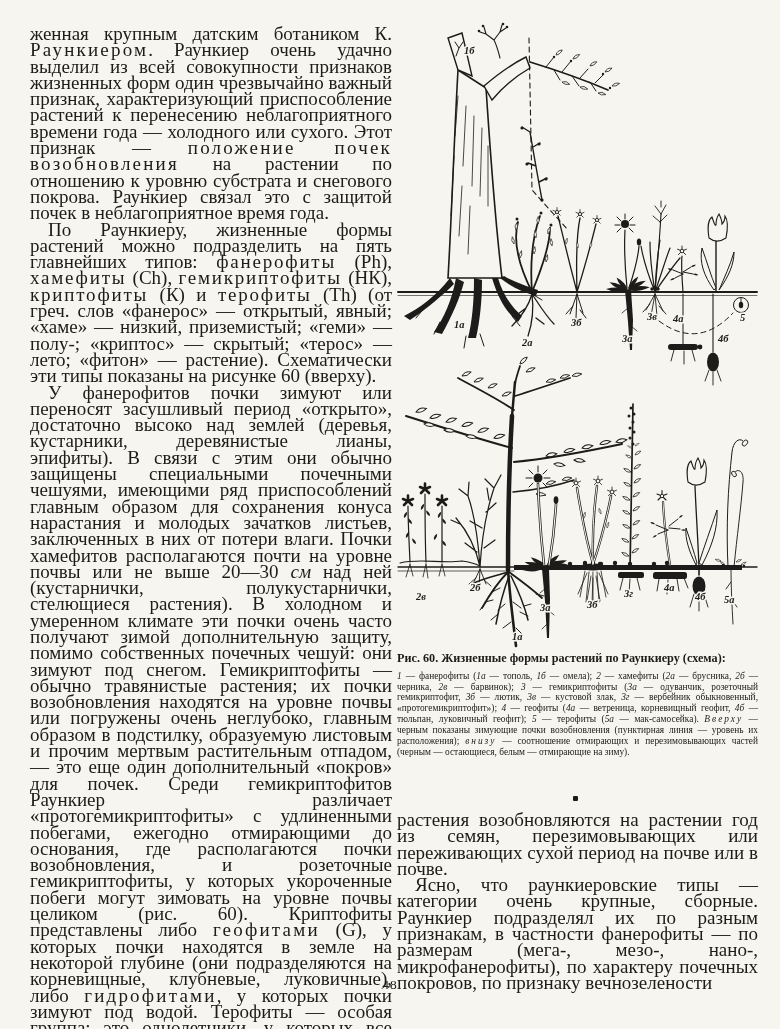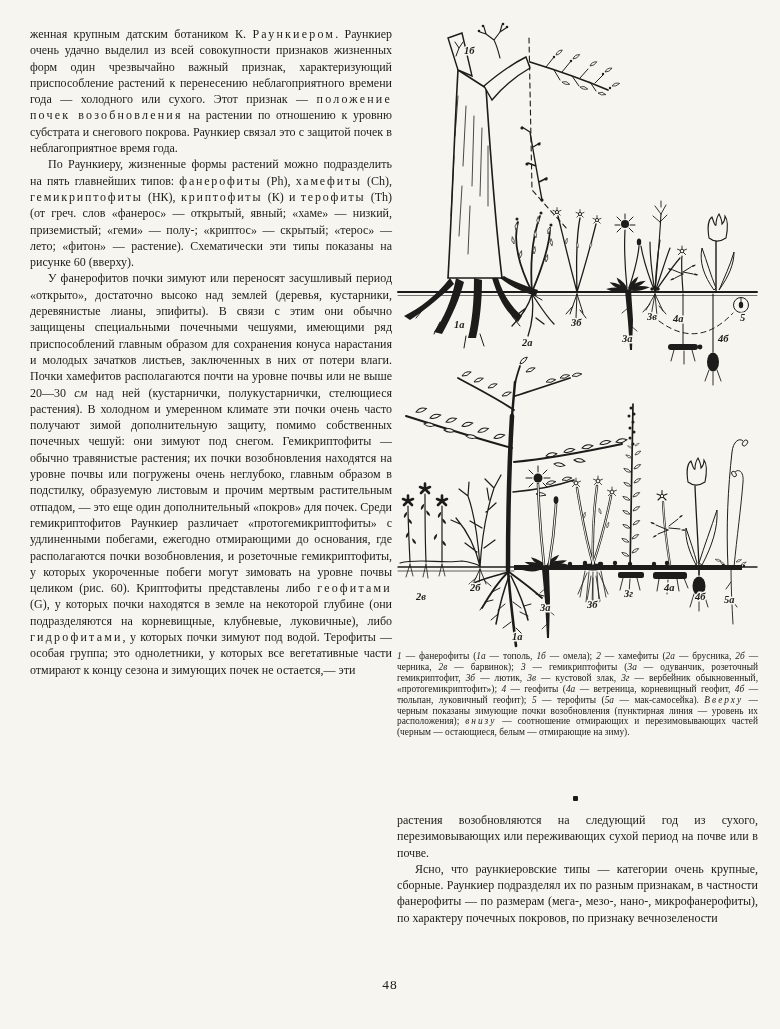--- a/index.html
+++ b/index.html
@@ -6,21 +6,21 @@
   body{
     position:relative;
     width:780px;height:1029px;
     background:#f7f5ef;
     font-family:"Liberation Serif","DejaVu Serif",serif;
     color:#1d1c1a;
     overflow:hidden;
   }
   .col-left{position:absolute;left:30px;top:26px;width:362px;}
   .col-right-text{position:absolute;left:397px;top:812px;width:361px;}
-  .body-par{margin:0;font-size:12px;line-height:16.3px;text-align:justify;}
+  .body-par{margin:0;font-size:19px;line-height:16.3px;text-align:justify;}
   .indent{text-indent:18px;}
   .seg-sp{letter-spacing:2.2px;}
   .seg-bsp{font-weight:normal;letter-spacing:1.8px;}
   .seg-i{font-style:italic;margin-top:42px;}
   .figure-caption{position:absolute;left:397px;top:651px;width:361px;}
   .caption-title{margin:0 0 5px 0;width:345px;font-size:12.2px;font-weight:bold;line-height:14.6px;}
   .caption-body{margin:0;font-size:9.4px;line-height:10.9px;text-align:justify;}
   .caption-body .seg-sp{letter-spacing:2px;font-style:italic;}
   .footnote-mark{position:absolute;left:573px;top:796px;width:5px;height:5px;background:#1d1c1a;border-radius:1px;}
   .page-number{position:absolute;left:0;top:977px;width:780px;text-align:center;font-size:13.5px;letter-spacing:1px;}
@@ -398,22 +398,23 @@
   </g>
 </svg>
 
 <div class="col-left">
   <p class="body-par"><span>женная крупным датским ботаником К. </span><span class="seg-sp">Раункиером</span><span>. Раункиер очень удачно выделил из всей совокупности признаков жизненных форм один чрезвычайно важный признак, характеризующий приспособление растений к перенесению неблагоприятного времени года — холодного или сухого. Этот признак — </span><span class="seg-sp">положение почек возобновления</span><span> на растении по отношению к уровню субстрата и снегового покрова. Раункиер связал это с защитой почек в неблагоприятное время года.</span></p>
   <p class="body-par indent"><span>По Раункиеру, жизненные формы растений можно подразделить на пять главнейших типов: </span><span class="seg-bsp">фанерофиты</span><span> (Ph), </span><span class="seg-bsp">хамефиты</span><span> (Ch), </span><span class="seg-bsp">гемикриптофиты</span><span> (НК), </span><span class="seg-bsp">криптофиты</span><span> (К) и </span><span class="seg-bsp">терофиты</span><span> (Th) (от греч. слов «фанерос» — открытый, явный; «хаме» — низкий, приземистый; «геми» — полу-; «криптос» — скрытый; «терос» — лето; «фитон» — растение). Схематически эти типы показаны на рисунке 60 (вверху).</span></p>
   <p class="body-par indent"><span>У фанерофитов почки зимуют или переносят засушливый период «открыто», достаточно высоко над землей (деревья, кустарники, деревянистые лианы, эпифиты). В связи с этим они обычно защищены специальными почечными чешуями, имеющими ряд приспособлений главным образом для сохранения конуса нарастания и молодых зачатков листьев, заключенных в них от потери влаги. Почки хамефитов располагаются почти на уровне почвы или не выше 20—30 </span><span class="seg-i">см</span><span> над ней (кустарнички, полукустарнички, стелющиеся растения). В холодном и умеренном климате эти почки очень часто получают зимой дополнительную защиту, помимо собственных почечных чешуй: они зимуют под снегом. Гемикриптофиты — обычно травянистые растения; их почки возобновления находятся на уровне почвы или погружены очень неглубоко, главным образом в подстилку, образуемую листовым и прочим мертвым растительным отпадом, — это еще один дополнительный «покров» для почек. Среди гемикриптофитов Раункиер различает «протогемикриптофиты» с удлиненными побегами, ежегодно отмирающими до основания, где располагаются почки возобновления, и розеточные гемикриптофиты, у которых укороченные побеги могут зимовать на уровне почвы целиком (рис. 60). Криптофиты представлены либо </span><span class="seg-sp">геофитами</span><span> (G), у которых почки находятся в земле на некоторой глубине (они подразделяются на корневищные, клубневые, луковичные), либо </span><span class="seg-sp">гидрофитами</span><span>, у которых почки зимуют под водой. Терофиты — особая группа; это однолетники, у которых все вегетативные части отмирают к концу сезона и зимующих почек не остается,— эти</span></p>
 </div>
 
 <div class="figure-caption">
+  <p class="caption-title">Рис. 60. Жизненные формы растений по Раункиеру (схема):</p>
   <p class="caption-body"><span class="seg-i">1</span><span> — фанерофиты (</span><span class="seg-i">1а</span><span> — тополь, </span><span class="seg-i">1б</span><span> — омела); </span><span class="seg-i">2</span><span> — хамефиты (</span><span class="seg-i">2а</span><span> — брусника, </span><span class="seg-i">2б</span><span> — черника, </span><span class="seg-i">2в</span><span> — барвинок); </span><span class="seg-i">3</span><span> — гемикриптофиты (</span><span class="seg-i">3а</span><span> — одуванчик, розеточный гемикриптофит, </span><span class="seg-i">3б</span><span> — лютик, </span><span class="seg-i">3в</span><span> — кустовой злак, </span><span class="seg-i">3г</span><span> — вербейник обыкновенный, «протогемикриптофит»); </span><span class="seg-i">4</span><span> — геофиты (</span><span class="seg-i">4а</span><span> — ветреница, корневищный геофит, </span><span class="seg-i">4б</span><span> — тюльпан, луковичный геофит); </span><span class="seg-i">5</span><span> — терофиты (</span><span class="seg-i">5а</span><span> — мак-самосейка). </span><span class="seg-sp">Вверху</span><span> — черным показаны зимующие почки возобновления (пунктирная линия — уровень их расположения); </span><span class="seg-sp">внизу</span><span> — соотношение отмирающих и перезимовывающих частей (черным — остающиеся, белым — отмирающие на зиму).</span></p>
 </div>
 <div class="footnote-mark"></div>
 
 <div class="col-right-text">
-  <p class="body-par"><span>растения возобновляются на следующий год из сухого, перезимовывающих или переживающих сухой период на почве или в почве.</span></p>
+  <p class="body-par"><span>растения возобновляются на растении год из семян, перезимовывающих или переживающих сухой период на почве или в почве.</span></p>
   <p class="body-par indent"><span>Ясно, что раункиеровские типы — категории очень крупные, сборные. Раункиер подразделял их по разным признакам, в частности фанерофиты — по размерам (мега-, мезо-, нано-, микрофанерофиты), по характеру почечных покровов, по признаку вечнозелености</span></p>
 </div>
 
 <div class="page-number">48</div>
 
 </body></html>

